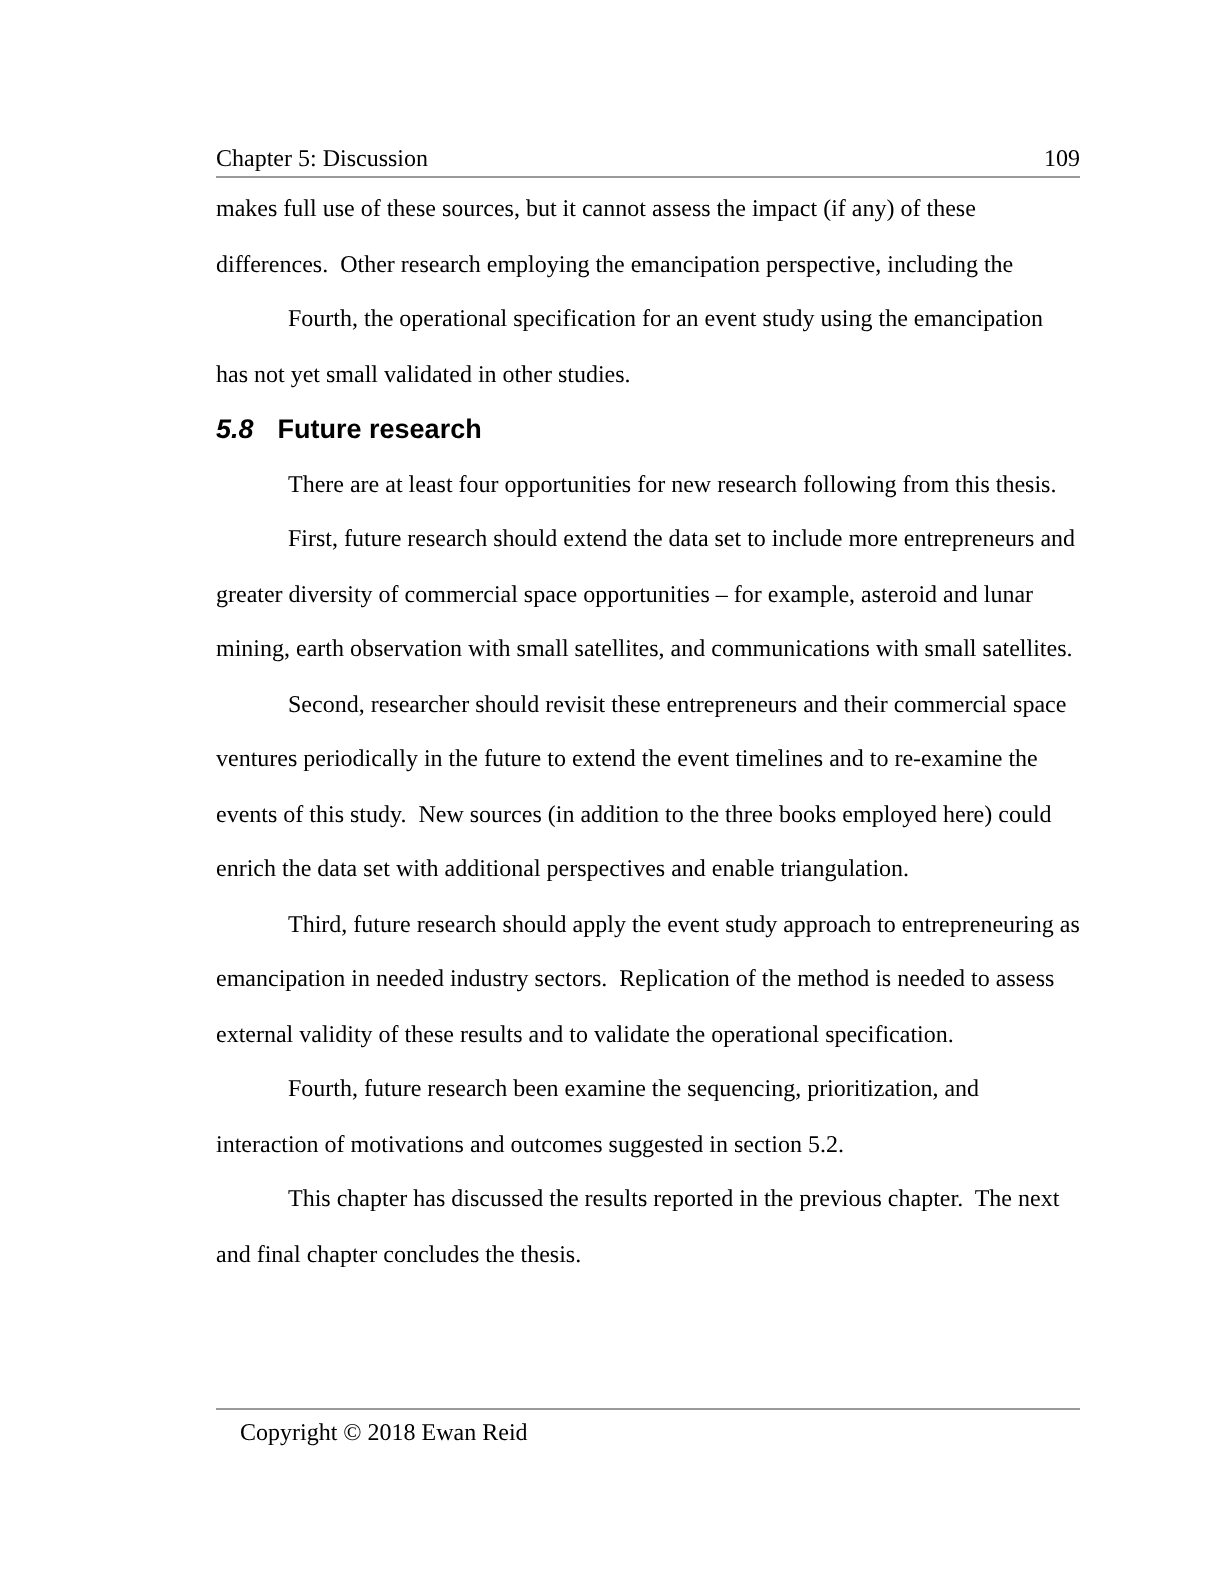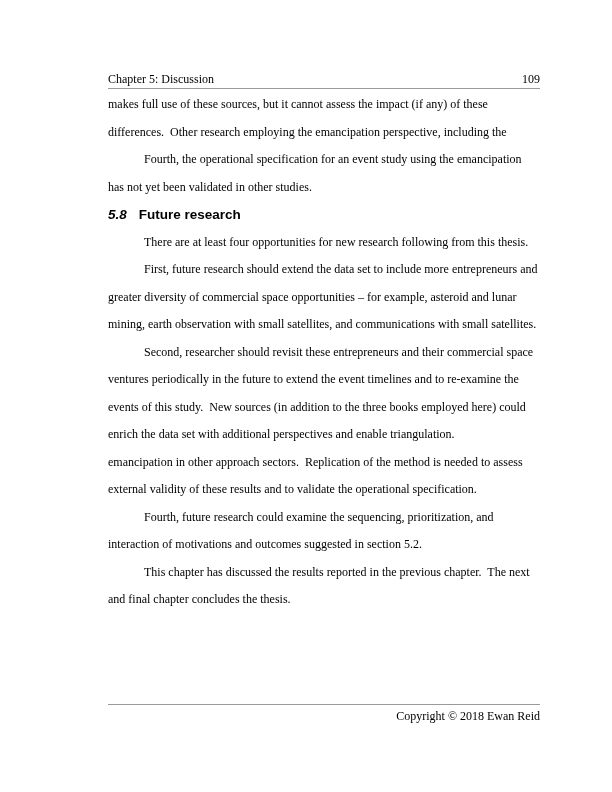--- a/index.html
+++ b/index.html
@@ -59,56 +59,57 @@
   .heading .h-num { margin-right: 12px; font-style: italic; }
   .footer-rule {
     position: absolute;
     left: 108px;
     width: 432px;
     top: 704px;
     border-top: 1px solid var(--rule);
   }
   .footer-text {
     position: absolute;
-    left: 108px;
+    left: 120px;
     width: 432px;
     top: 706px;
-    text-align: right;
+    text-align: left;
     font-size: 12px;
     line-height: 20px;
   }
 </style>
 </head>
 <body>
 
 <div class="page">
 
   <div class="running-header">
     <span>Chapter 5: Discussion</span>
     <span>109</span>
   </div>
   <div class="header-rule"></div>
 
   <div class="page-body">
       <div class="line">makes full use of these sources, but it cannot assess the impact (if any) of these</div>
       <div class="line">differences.  Other research employing the emancipation perspective, including the</div>
       <div class="line indent">Fourth, the operational specification for an event study using the emancipation</div>
-      <div class="line">has not yet been validated in other studies.</div>
+      <div class="line">has not yet small validated in other studies.</div>
       <div class="heading"><span class="h-num">5.8</span><span class="h-text">Future research</span></div>
       <div class="line indent">There are at least four opportunities for new research following from this thesis.</div>
       <div class="line indent">First, future research should extend the data set to include more entrepreneurs and</div>
       <div class="line">greater diversity of commercial space opportunities – for example, asteroid and lunar</div>
       <div class="line">mining, earth observation with small satellites, and communications with small satellites.</div>
       <div class="line indent">Second, researcher should revisit these entrepreneurs and their commercial space</div>
       <div class="line">ventures periodically in the future to extend the event timelines and to re-examine the</div>
       <div class="line">events of this study.  New sources (in addition to the three books employed here) could</div>
       <div class="line">enrich the data set with additional perspectives and enable triangulation.</div>
-      <div class="line">emancipation in other approach sectors.  Replication of the method is needed to assess</div>
+      <div class="line indent">Third, future research should apply the event study approach to entrepreneuring as</div>
+      <div class="line">emancipation in needed industry sectors.  Replication of the method is needed to assess</div>
       <div class="line">external validity of these results and to validate the operational specification.</div>
-      <div class="line indent">Fourth, future research could examine the sequencing, prioritization, and</div>
+      <div class="line indent">Fourth, future research been examine the sequencing, prioritization, and</div>
       <div class="line">interaction of motivations and outcomes suggested in section 5.2.</div>
       <div class="line indent">This chapter has discussed the results reported in the previous chapter.  The next</div>
       <div class="line">and final chapter concludes the thesis.</div>
     </div>
 
   <div class="footer-rule"></div>
   <div class="footer-text">Copyright © 2018 Ewan Reid</div>
 
 </div>
 

